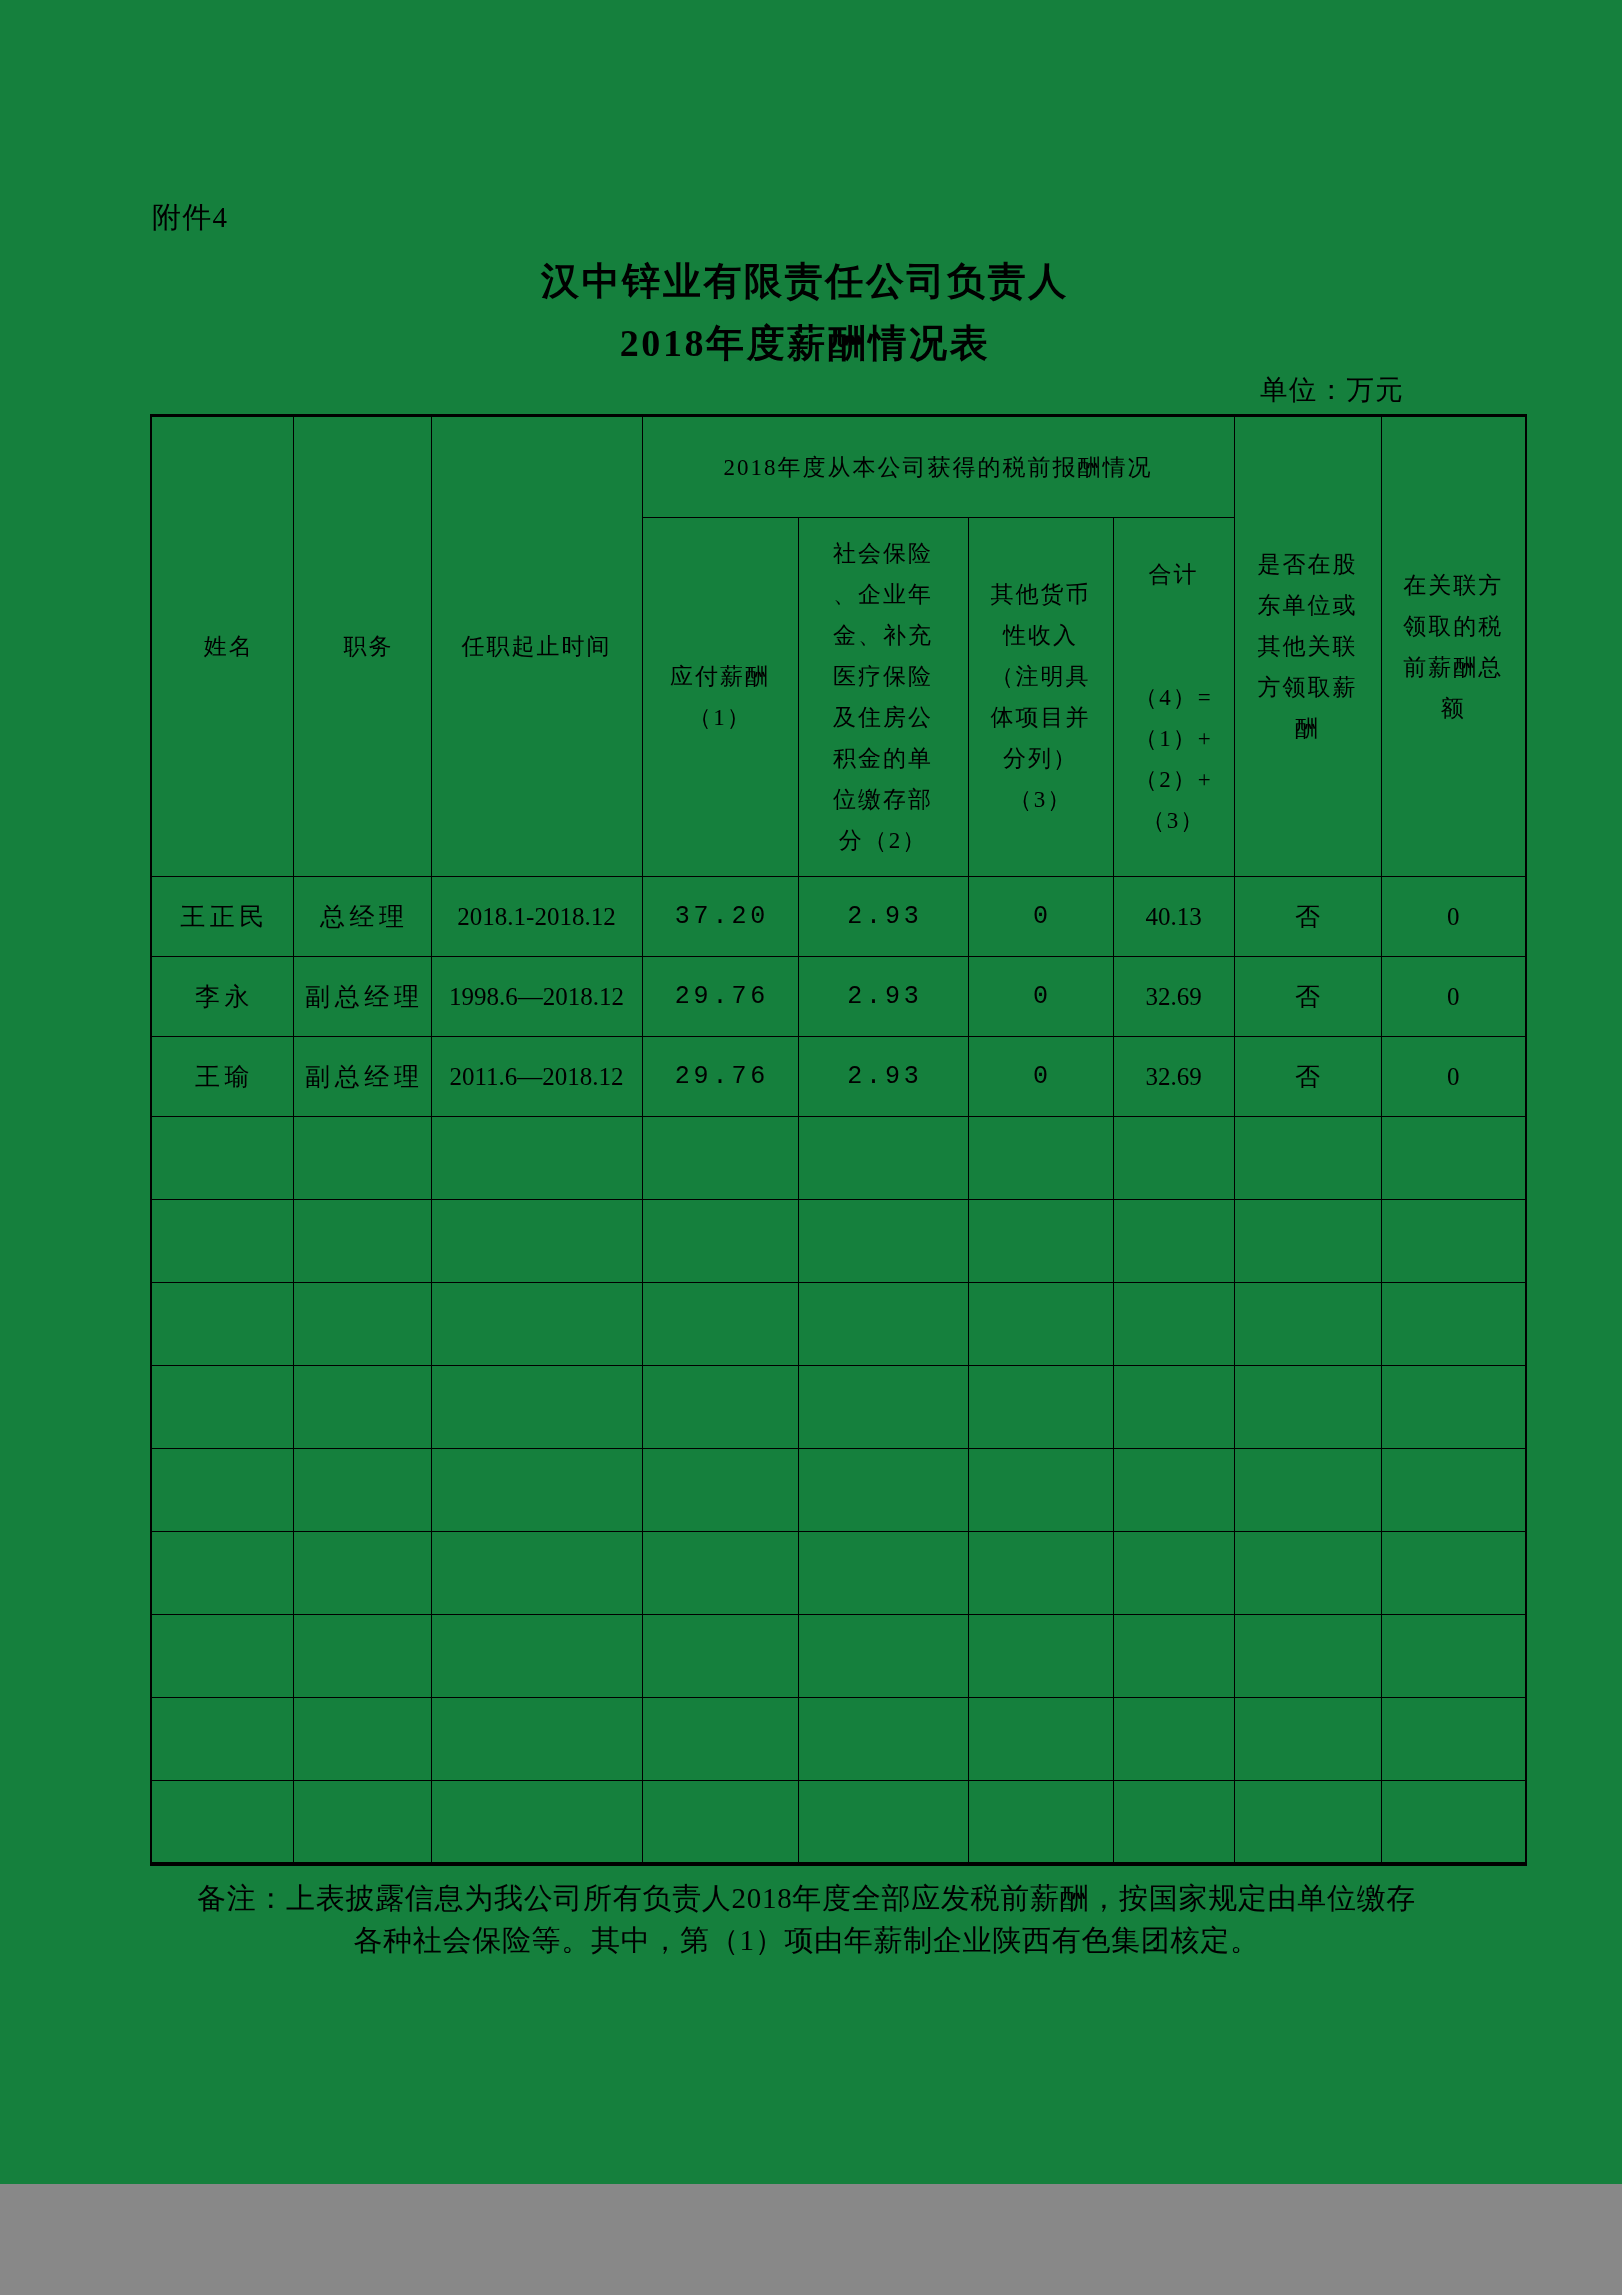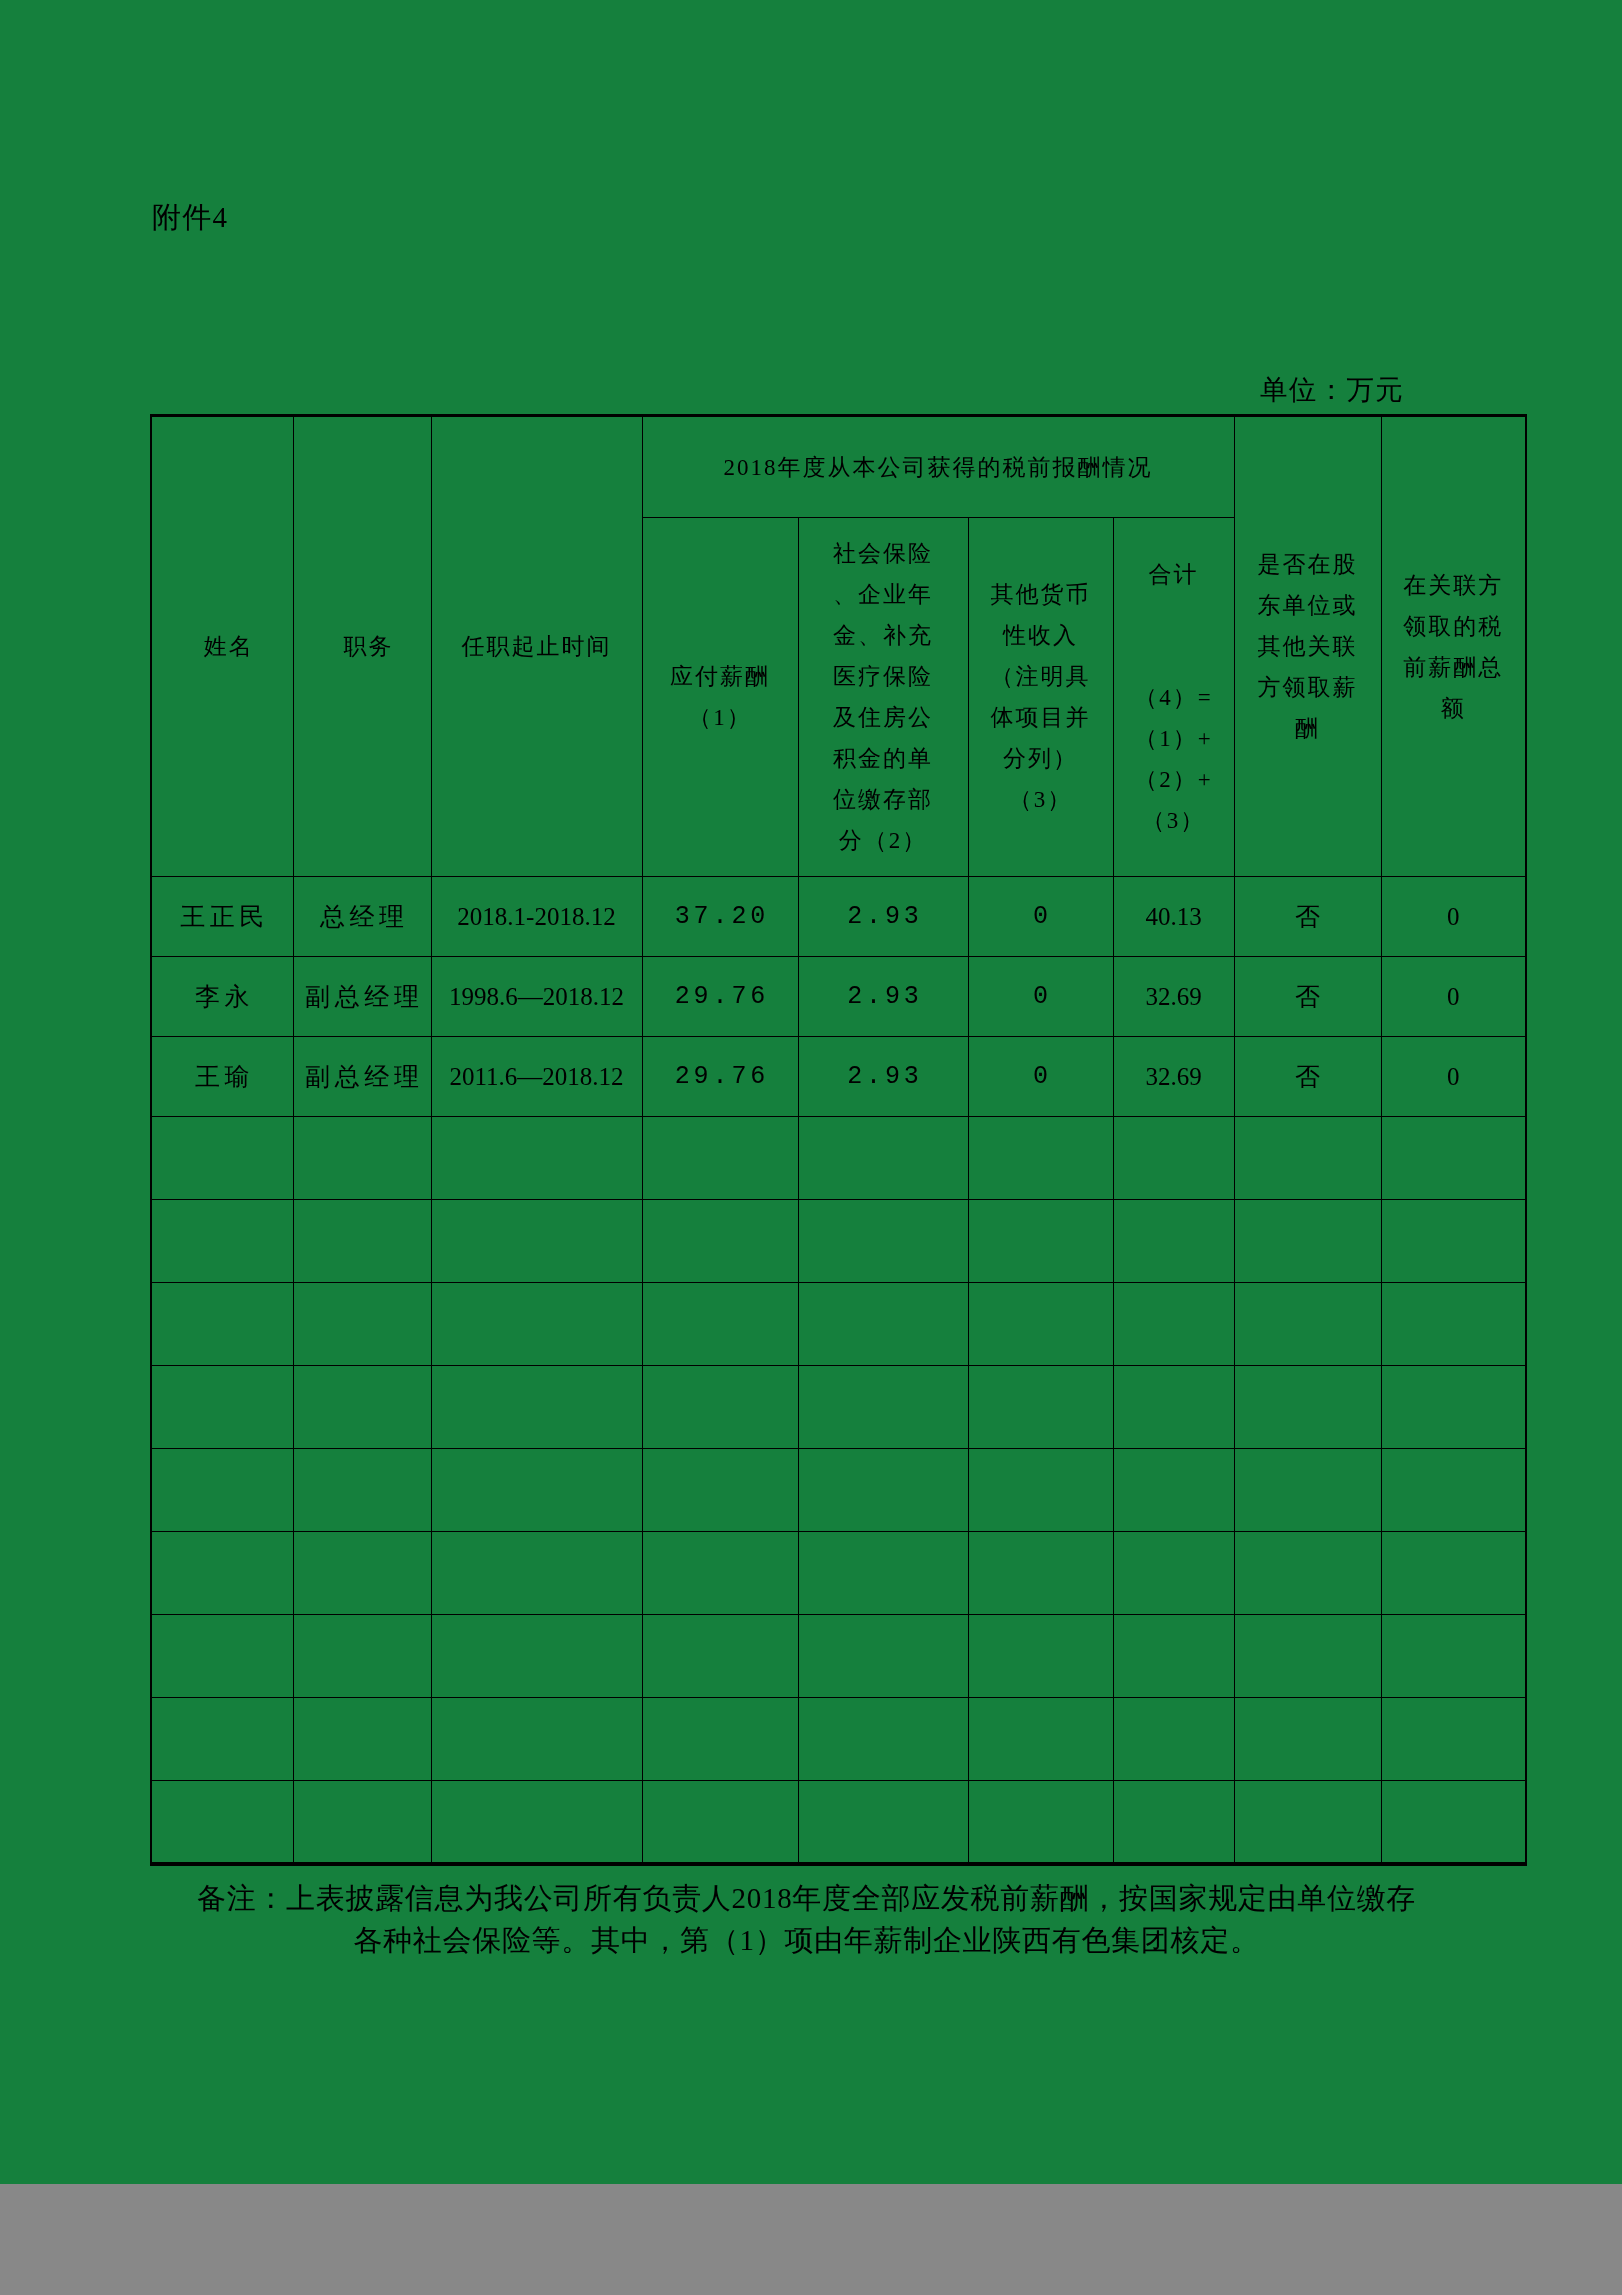--- a/index.html
+++ b/index.html
@@ -98,20 +98,24 @@
     text-align: center;
   }
 </style>
 </head>
 <body>
 
 <div class="page">
 
   <div class="attachment">附件4</div>
 
+  <div class="title-block">
+    <div>汉中锌业有限责任公司负责人</div>
+    <div>2018年度薪酬情况表</div>
+  </div>
 
   <div class="unit-label">单位：万元</div>
 
   <div class="table-wrap">
     <table class="salary">
       <colgroup>
         <col style="width:142px">
           <col style="width:138px">
           <col style="width:211px">
         <col style="width:156px">

